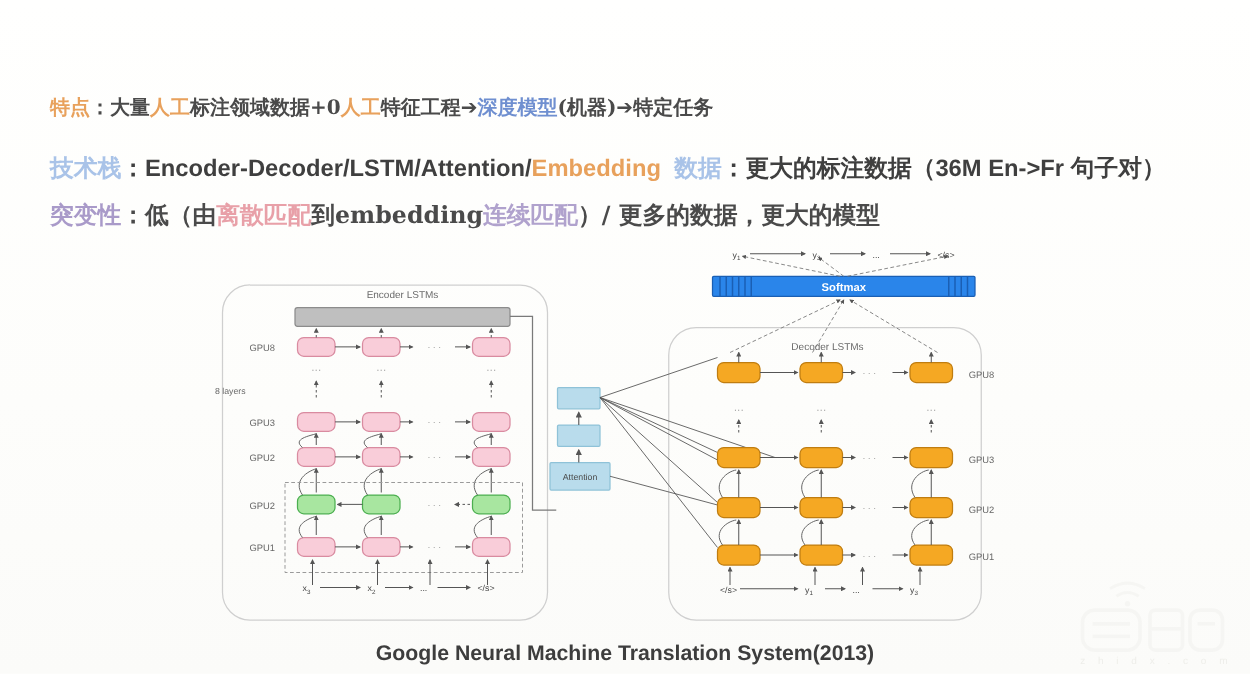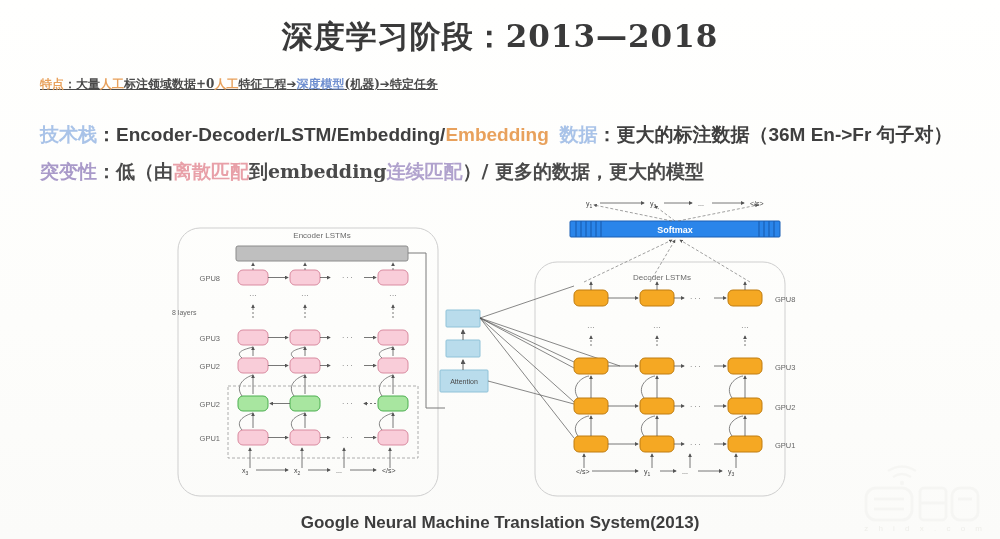--- a/index.html
+++ b/index.html
@@ -14,21 +14,21 @@
   
   .title{
     position:absolute;top:16px;left:0;width:100%;
     text-align:center;
     font-family:"DejaVu Serif","Liberation Serif",serif;
     font-size:31px;font-weight:600;color:#3a3a3a;letter-spacing:1px;
   }
 
   
   .line{position:absolute;left:40px;white-space:nowrap;}
-  .l1{top:76px;font-size:12px;color:#4a4a4a;font-family:"DejaVu Serif","Liberation Serif",serif;font-weight:600;text-decoration:underline;}
+  .l1{top:76px;font-size:16px;color:#4a4a4a;font-family:"DejaVu Serif","Liberation Serif",serif;font-weight:600;}
   .l2{top:122px;font-size:19px;color:#3f3f3f;font-weight:600;}
   .l3{top:159px;font-size:19px;color:#4a4a4a;font-family:"DejaVu Serif","Liberation Serif",serif;font-weight:600;}
   .or{color:#e8a15c;}
   .bl{color:#6f8fd0;}
   .pu{color:#a99ac9;}
   .pk{color:#e8a0a8;}
   .pu2{color:#b0a2cd;}
   .ltblue{color:#a9c3e8;}
   .sans{font-family:"Liberation Sans","DejaVu Sans",sans-serif;font-weight:700;}
 
@@ -46,28 +46,27 @@
     position:absolute;bottom:6px;right:14px;
     font-size:8px;letter-spacing:4px;color:#eeeeea;
     font-family:"Liberation Sans",sans-serif;
   }
 </style>
 </head>
 <body>
 
 <div class="slide">
 
-  <div class="title">深度学习阶段：2013—2018</div>
 
   <div class="line l1">
     <span class="or">特点</span><span>：</span><span>大量</span><span class="or">人工</span><span>标注领域数据+0</span><span class="or">人工</span><span>特征工程</span><span class="sans">➔</span><span class="bl">深度模型</span><span>(机器)</span><span class="sans">➔</span><span>特定任务</span>
   </div>
 
   <div class="line l2">
-    <span class="ltblue">技术栈</span><span>：</span><span>Encoder-Decoder/LSTM/Embedding/</span><span class="or">Embedding</span>&nbsp;&nbsp;<span class="ltblue">数据</span><span>：</span><span>更大的标注数据（36M En-&gt;Fr 句子对）</span>
+    <span class="ltblue">技术栈</span><span>：</span><span>Encoder-Decoder/LSTM/Attention/</span><span class="or">Embedding</span>&nbsp;&nbsp;<span class="ltblue">数据</span><span>：</span><span>更大的标注数据（36M En-&gt;Fr 句子对）</span>
   </div>
 
   <div class="line l3">
     <span class="pu">突变性</span><span>：</span><span>低（由</span><span class="pk">离散匹配</span><span>到embedding</span><span class="pu2">连续匹配</span><span>）/ 更多的数据，更大的模型</span>
   </div>
 
   <svg id="diagram" viewBox="0 0 700 320">
     <defs>
       <marker id="ah" markerWidth="6" markerHeight="6" refX="5" refY="3" orient="auto">
         <path d="M0,0 L6,3 L0,6 z" fill="#333"></path>

